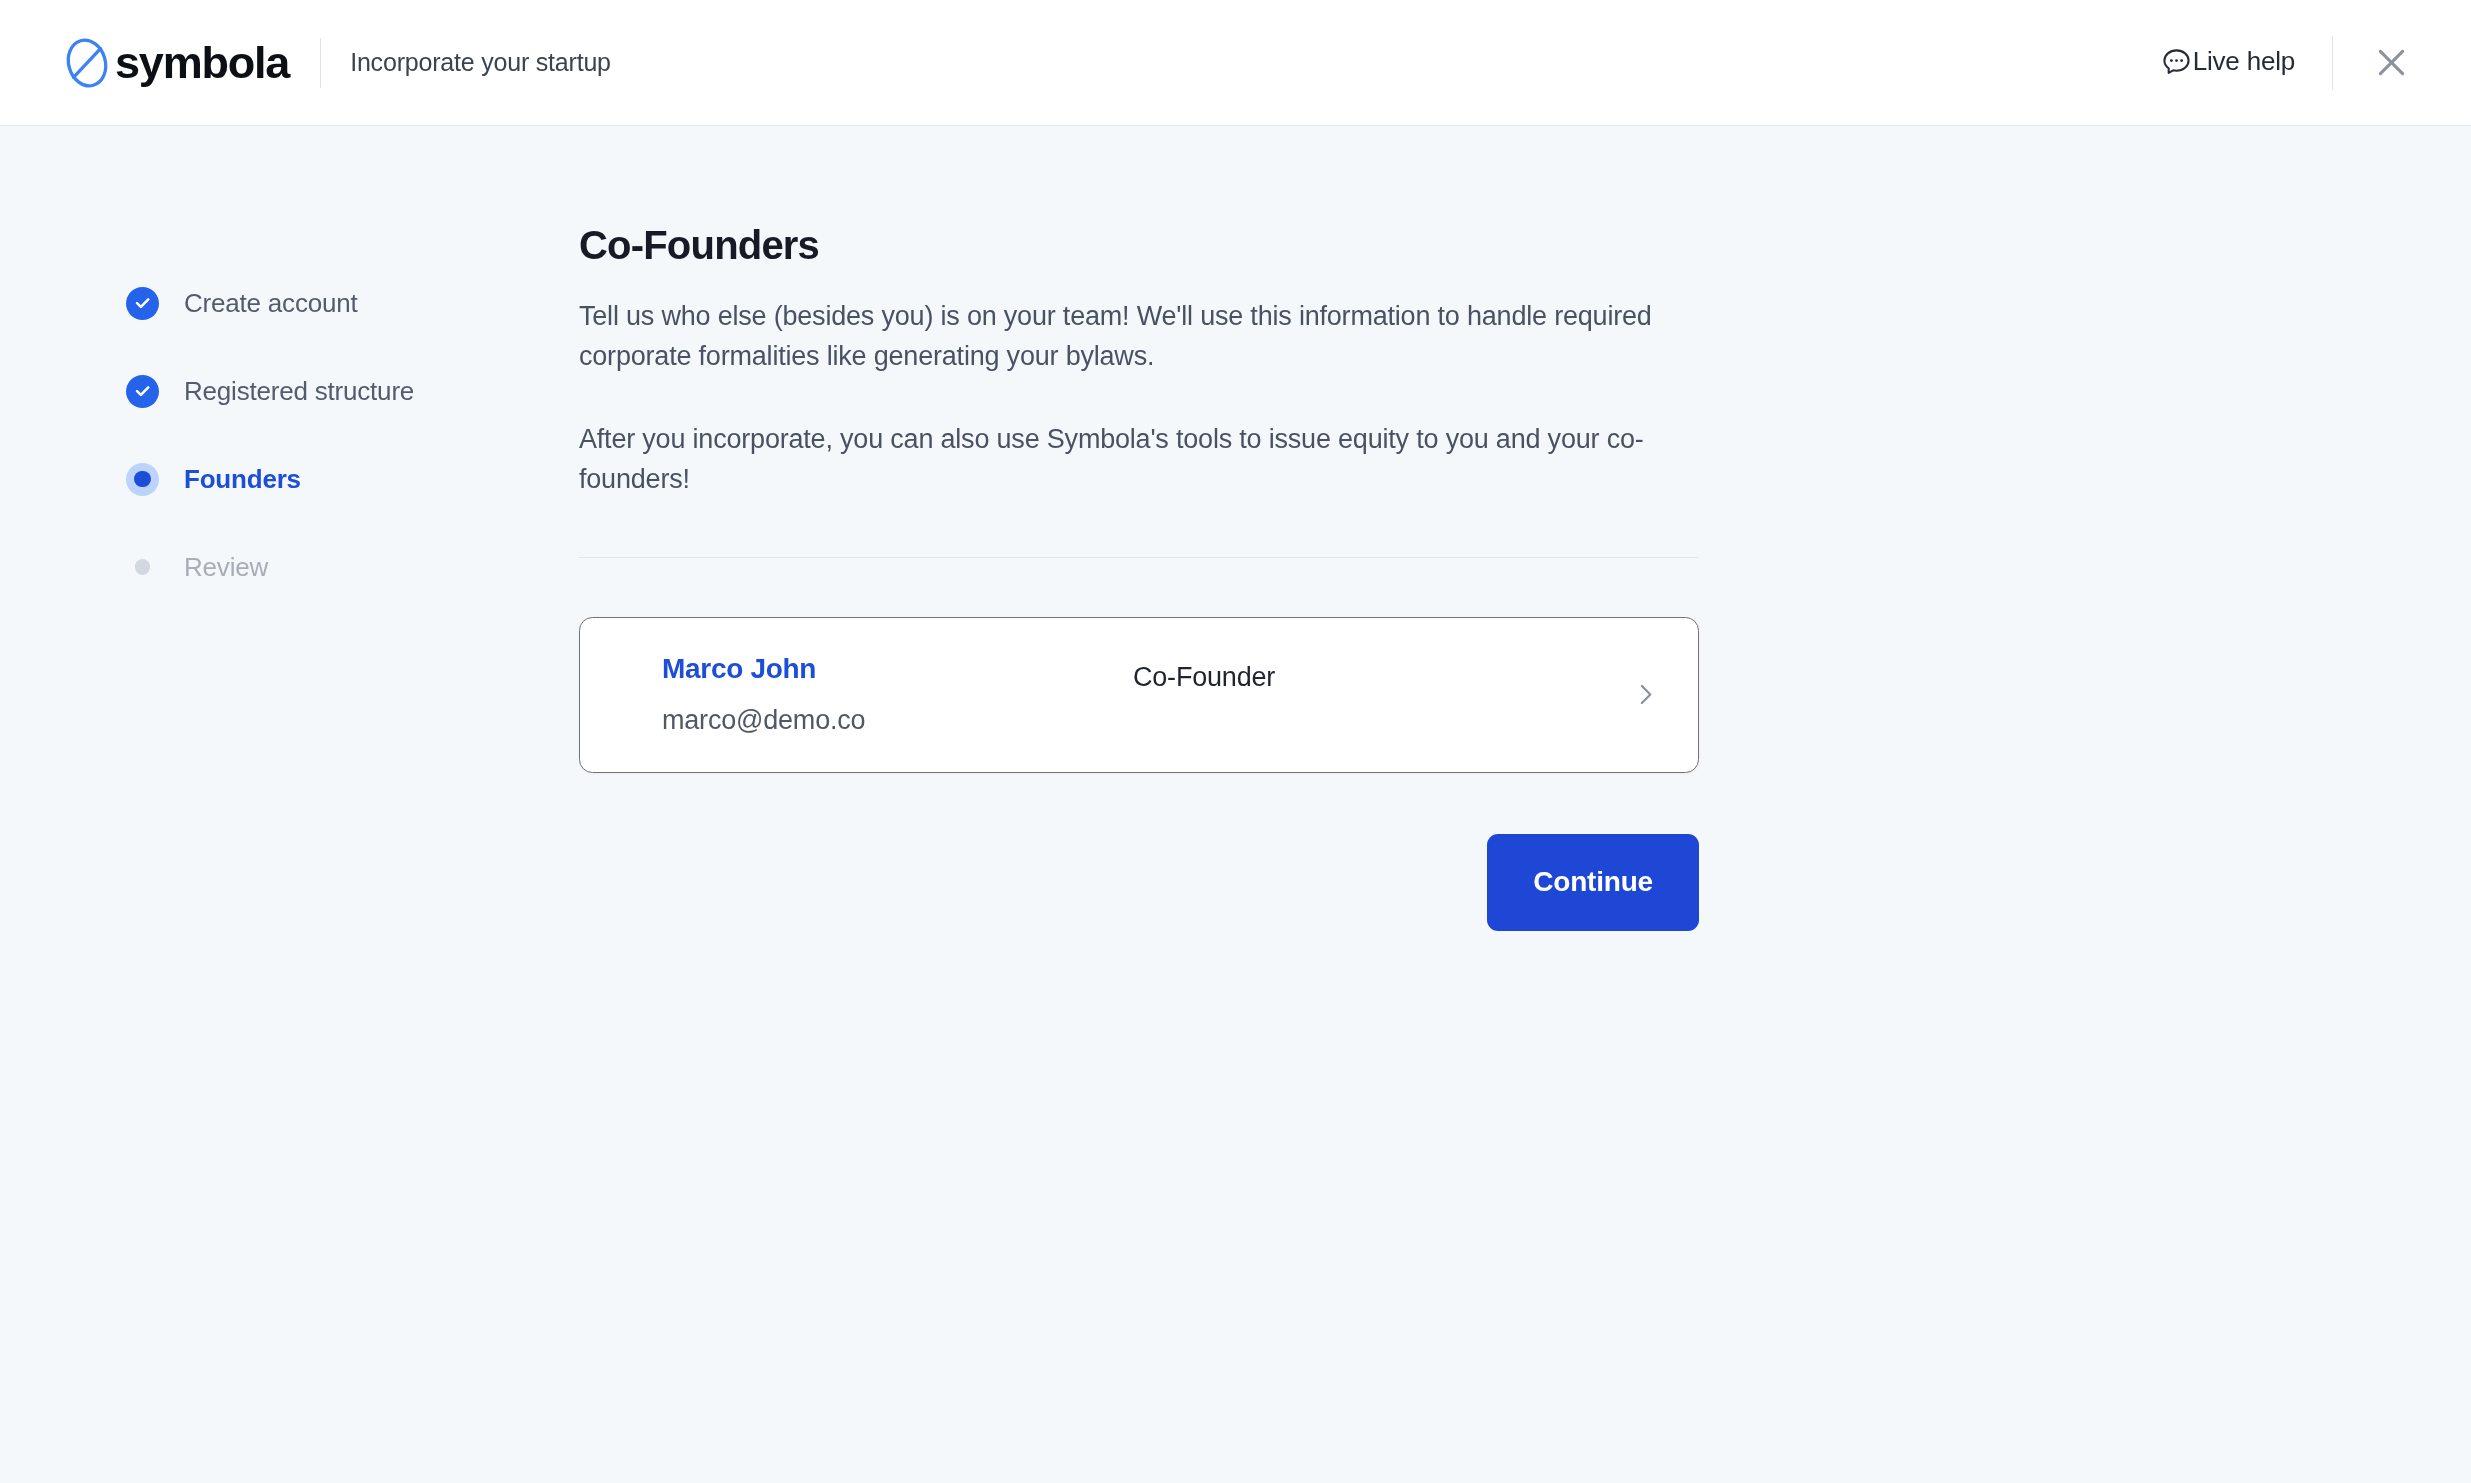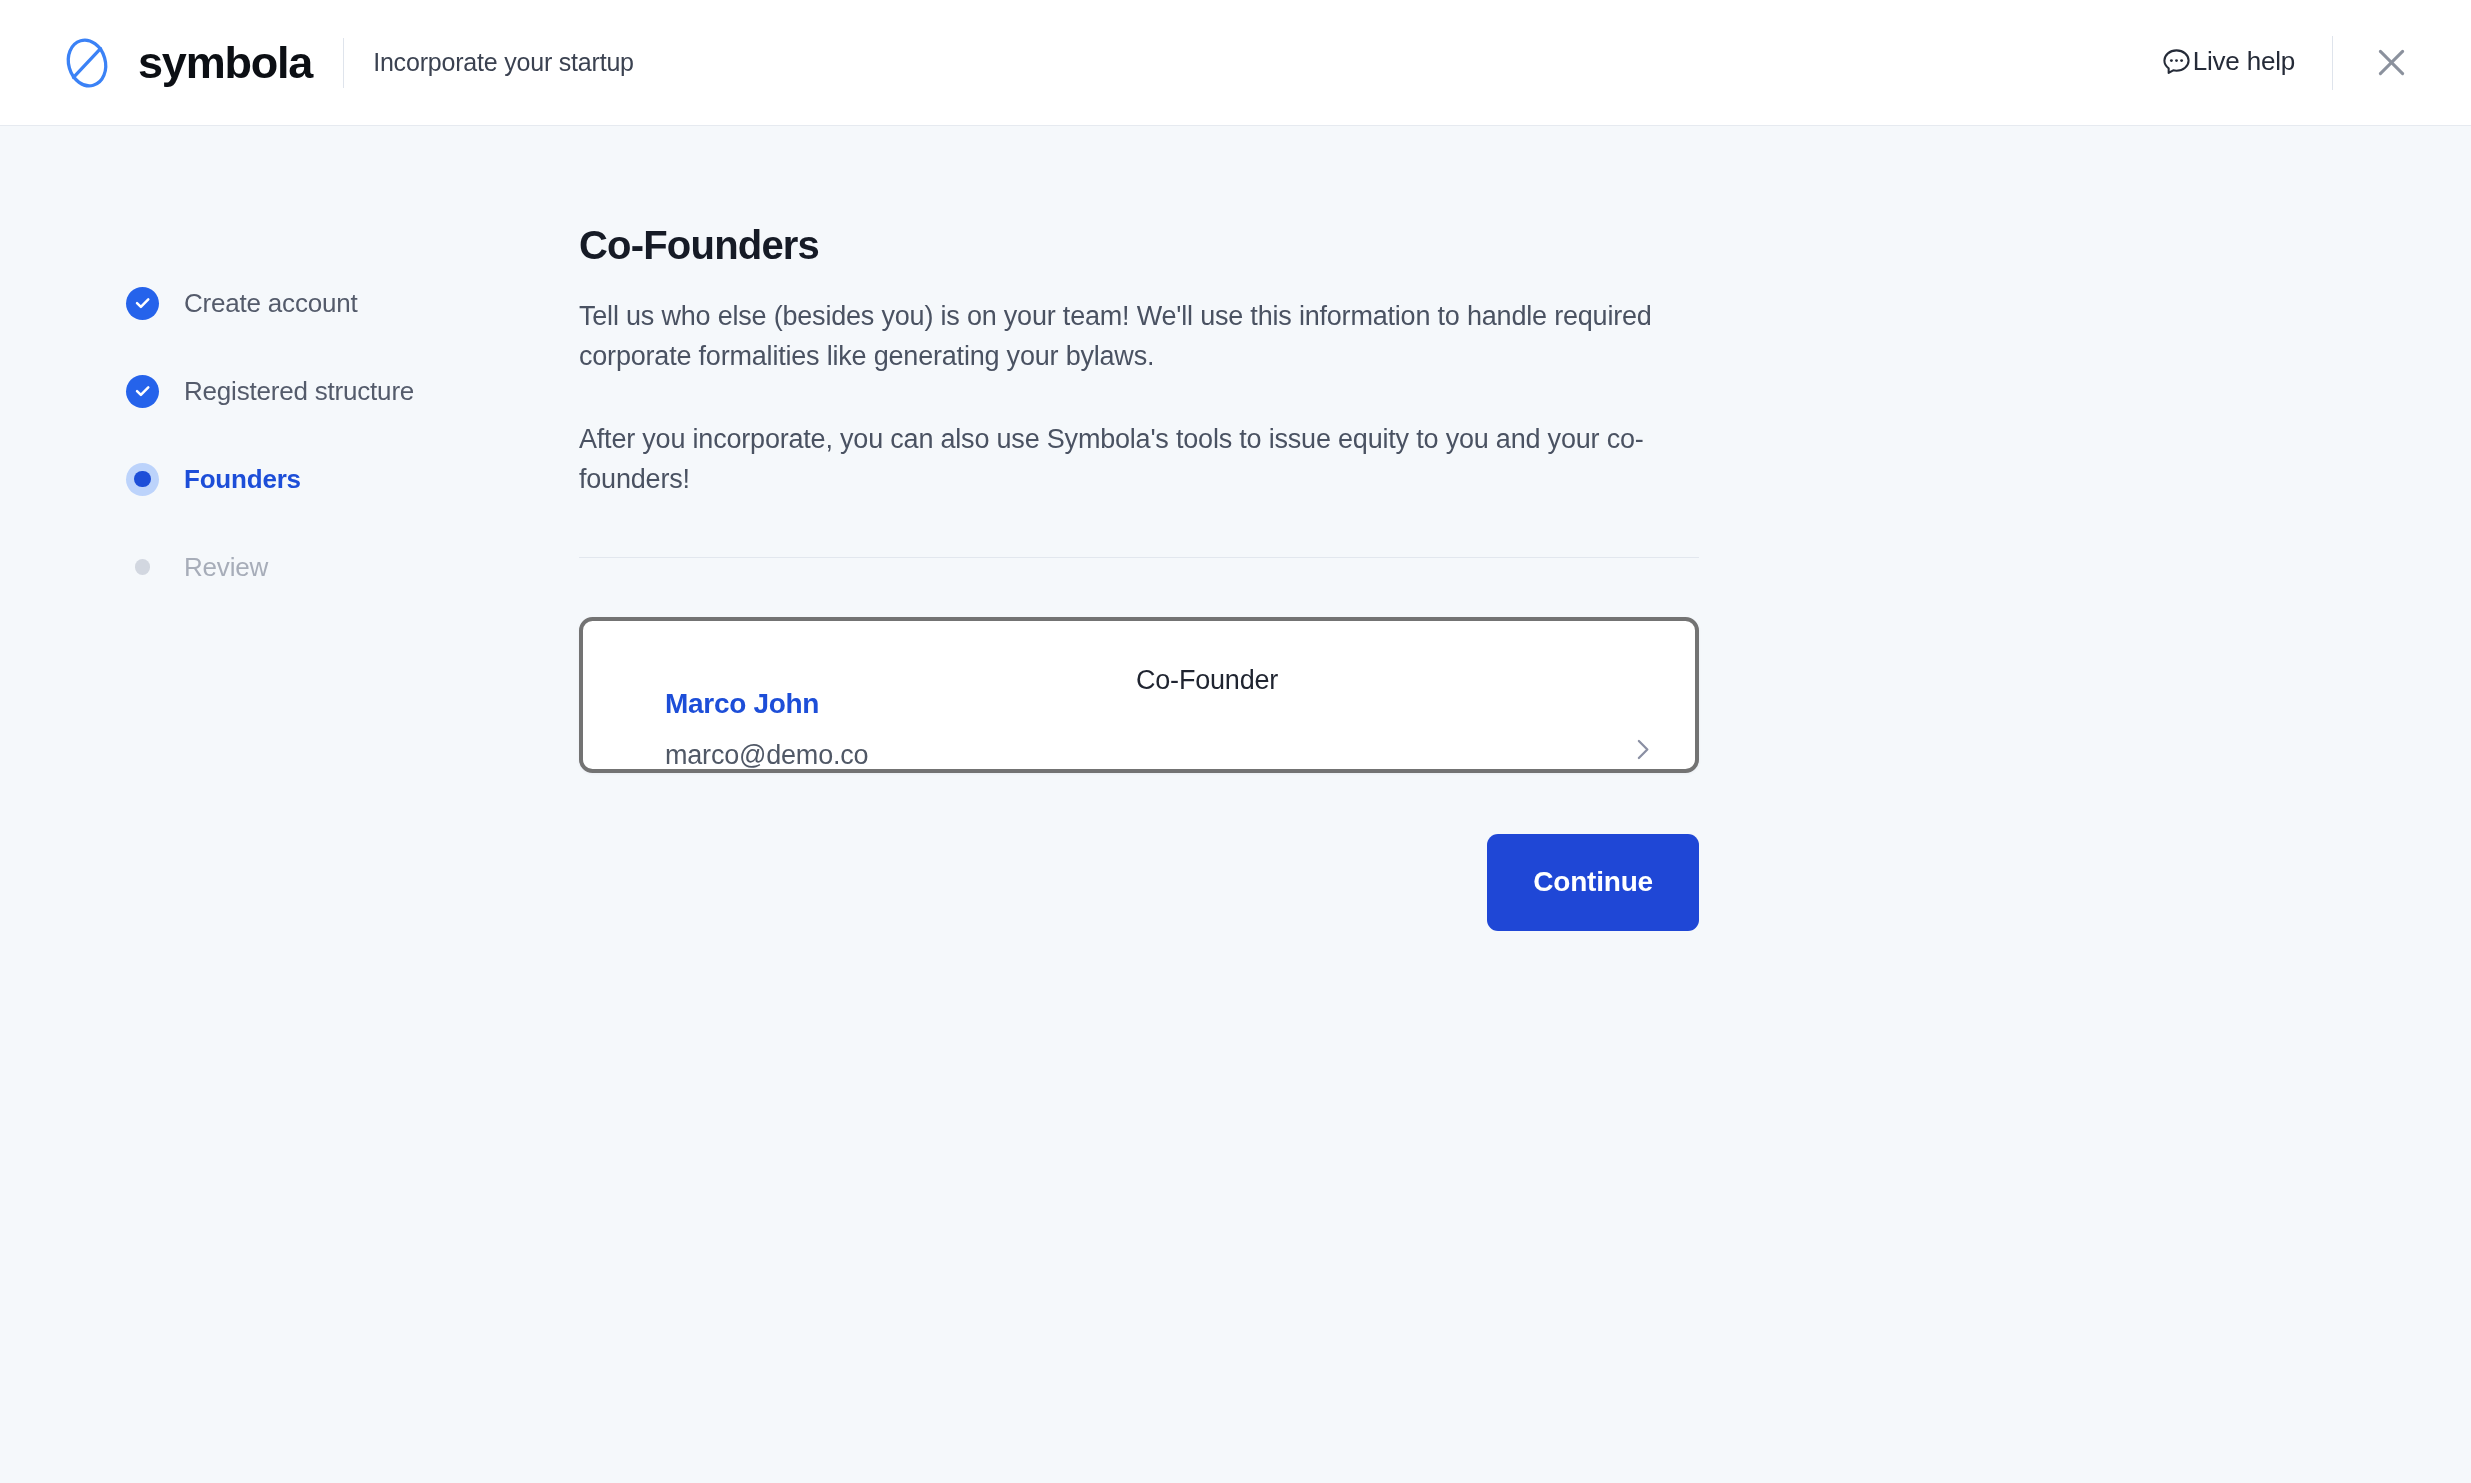--- a/index.html
+++ b/index.html
@@ -23,21 +23,21 @@
     background: #ffffff;
     border-bottom: 1px solid #e6eaf0;
     display: flex;
     align-items: center;
     padding: 0 60px 0 60px;
   }
 
   .brand {
     display: flex;
     align-items: center;
-    gap: 24px;
+    gap: 1px;
   }
 
   .logo-mark {
     width: 54px;
     height: 54px;
     flex: 0 0 54px;
     display: block;
   }
 
   .logo-word {
@@ -196,26 +196,26 @@
   .content-rule {
     height: 1px;
     background: #e2e7ee;
     margin: 57px 0 0 0;
   }
 
   
   .founder-card {
     margin-top: 59px;
     background: #ffffff;
-    border: 4px solid #737373;
+    border: 1px solid #737373;
     border-radius: 13.5px;
     box-shadow: 0 1px 2.9px rgba(25,40,70,0.05);
     height: 156px;
     display: flex;
-    align-items: flex-end;
+    align-items: center;
     padding: 0 33px 0 82px;
     cursor: pointer;
     position: relative;
   }
 
   .founder-left { width: 471px; flex: 0 0 471px; }
 
   .founder-name {
     font-size: 28px;
     font-weight: 700;

